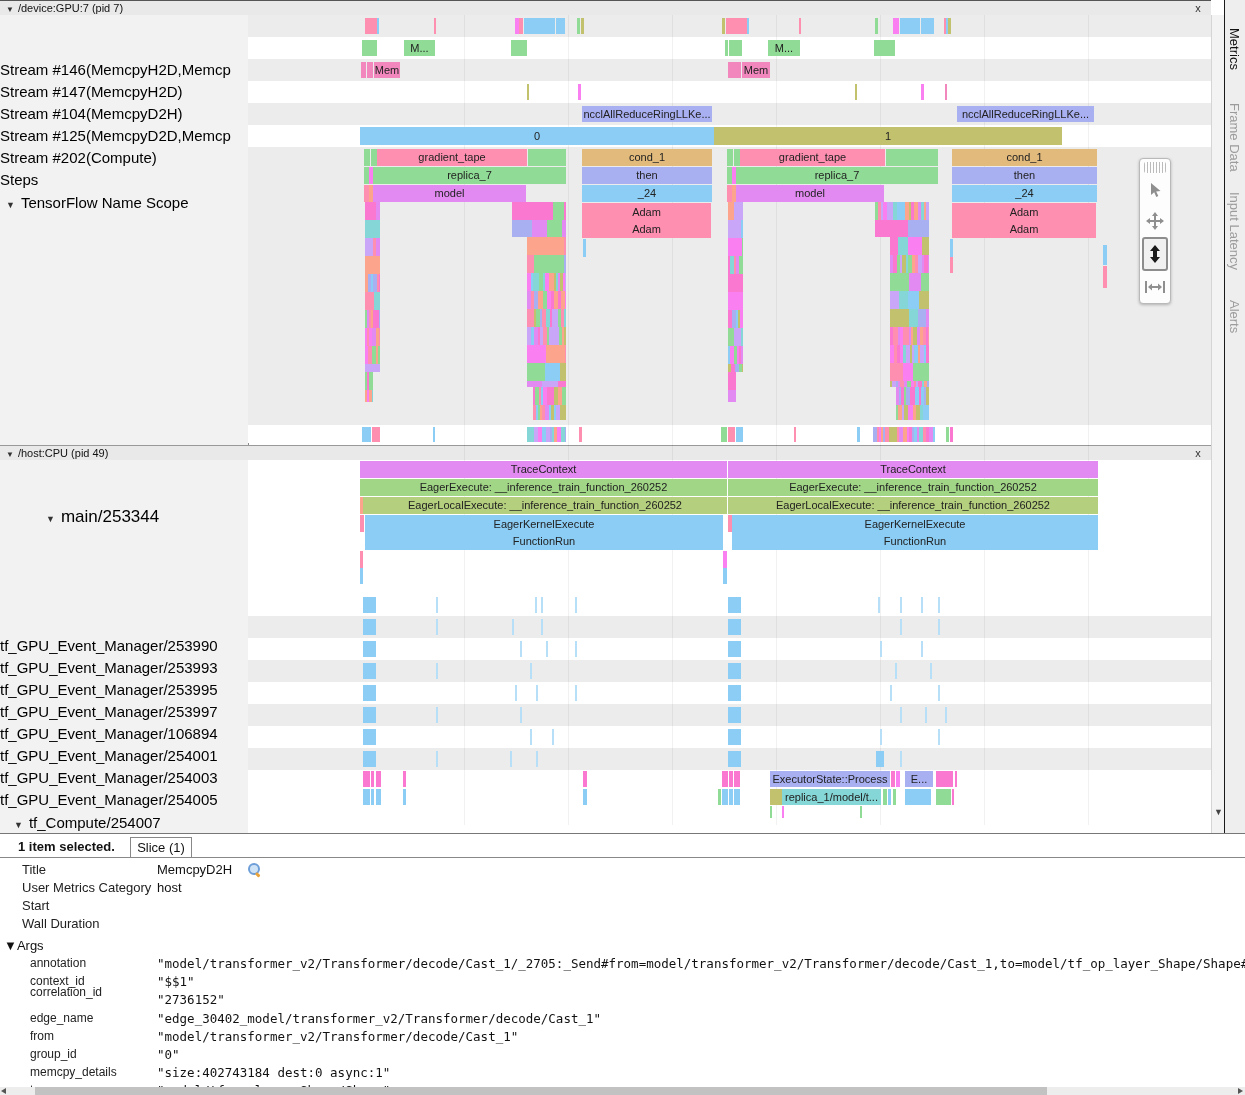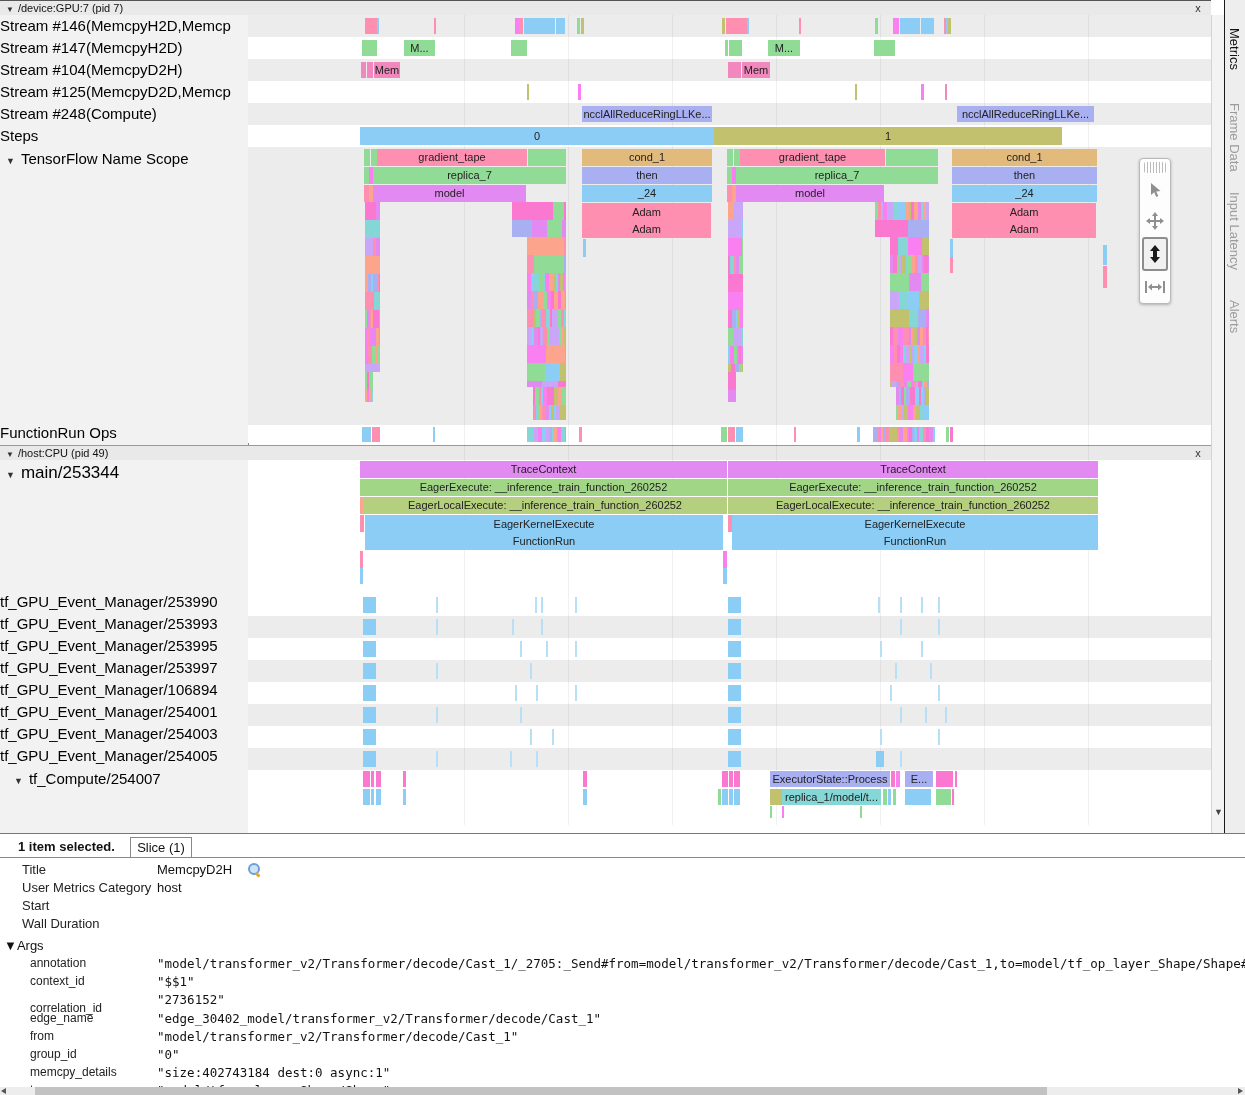--- a/index.html
+++ b/index.html
@@ -7,21 +7,21 @@
   .abs{position:absolute;}
   
   .sec-header{position:absolute;left:0;width:1211px;height:15px;background:#e9e9e9;
     border-bottom:1px solid #9a9a9a;font-size:11px;color:#111;line-height:15px;}
   .sec-header .tri{display:inline-block;margin:0 4px 0 6px;font-size:8px;color:#333;}
   .sec-close{position:absolute;right:6px;top:0;width:14px;height:14px;text-align:center;
     font-size:11px;color:#333;cursor:default;}
   
   .label-col{position:absolute;left:0;width:248px;background:#f2f2f2;border-right:1px solid #8a8a8a;}
   .row-label{position:absolute;left:0;width:246px;overflow:hidden;white-space:nowrap;
-    color:#000;font-size:15px;}
+    color:#000;font-size:15px;margin-top:44px;}
   .row-label .tri{font-size:9px;color:#333;margin:0 6px 0 6px;}
   
   .tl-bg{position:absolute;left:248px;width:963px;}
   .gridline{position:absolute;width:1px;background:rgba(0,0,0,0.055);}
   .bar{position:absolute;overflow:hidden;white-space:nowrap;font-size:11px;color:#222;
     text-align:center;line-height:16px;}
   
   .vstrip{position:absolute;left:1211px;top:15px;width:13px;height:818px;background:#f3f3f3;
     border-left:1px solid #d5d5d5;}
   .vstrip .down{position:absolute;left:2px;bottom:16px;font-size:9px;color:#444;}
@@ -75,33 +75,33 @@
   <div class="sec-header" style="top:0;border-top:1px solid #555;">
     <span class="tri">▼</span><span>/device:GPU:7 (pid 7)</span>
     <span class="sec-close">x</span>
   </div>
 
   <div class="label-col" style="top:15px;height:430px;" id="gpu-labels">
       <div class="row-label" style="top: 2px; font-size: 15px;"><span>Stream #146(MemcpyH2D,Memcp</span></div>
       <div class="row-label" style="top: 24px; font-size: 15px;"><span>Stream #147(MemcpyH2D)</span></div>
       <div class="row-label" style="top: 46px; font-size: 15px;"><span>Stream #104(MemcpyD2H)</span></div>
       <div class="row-label" style="top: 68px; font-size: 15px;"><span>Stream #125(MemcpyD2D,Memcp</span></div>
-      <div class="row-label" style="top: 90px; font-size: 15px;"><span>Stream #248(Compute)</span></div>
+      <div class="row-label" style="top: 90px; font-size: 15px;"><span>Stream #202(Compute)</span></div>
       <div class="row-label" style="top: 112px; font-size: 15px;"><span>Steps</span></div>
       <div class="row-label" style="top: 135px; font-size: 15px;"><span class="tri">▼</span><span>TensorFlow Name Scope</span></div>
       <div class="row-label" style="top: 409px; font-size: 15px;"><span>FunctionRun Ops</span></div>
     </div>
 
   <div class="sec-header" style="top:445px;border-top:1px solid #999;">
     <span class="tri">▼</span><span>/host:CPU (pid 49)</span>
     <span class="sec-close">x</span>
   </div>
 
   <div class="label-col" style="top:460px;height:373px;" id="host-labels">
-      <div class="row-label" style="top: 3px; font-size: 17px;"><span class="tri">▼</span><span>main/253344</span></div>
+      <div class="row-label" style="top: 3px; font-size: 17px; padding-left: 40px;"><span class="tri">▼</span><span>main/253344</span></div>
       <div class="row-label" style="top: 133px; font-size: 15px;"><span>tf_GPU_Event_Manager/253990</span></div>
       <div class="row-label" style="top: 155px; font-size: 15px;"><span>tf_GPU_Event_Manager/253993</span></div>
       <div class="row-label" style="top: 177px; font-size: 15px;"><span>tf_GPU_Event_Manager/253995</span></div>
       <div class="row-label" style="top: 199px; font-size: 15px;"><span>tf_GPU_Event_Manager/253997</span></div>
       <div class="row-label" style="top: 221px; font-size: 15px;"><span>tf_GPU_Event_Manager/106894</span></div>
       <div class="row-label" style="top: 243px; font-size: 15px;"><span>tf_GPU_Event_Manager/254001</span></div>
       <div class="row-label" style="top: 265px; font-size: 15px;"><span>tf_GPU_Event_Manager/254003</span></div>
       <div class="row-label" style="top: 287px; font-size: 15px;"><span>tf_GPU_Event_Manager/254005</span></div>
       <div class="row-label" style="top: 310px; font-size: 15px; padding-left: 8px;"><span class="tri">▼</span><span>tf_Compute/254007</span></div>
     </div>
@@ -719,21 +719,21 @@
         <div class="fld-val" style="top: 64px;"></div>
         <div class="fld-name" style="top: 82px;">Wall Duration</div>
         <div class="fld-val" style="top: 82px;"></div>
       </div>
     <div class="args-head" style="top:104px;"><span>▼</span><span>Args</span></div>
     <div id="args">
         <div class="arg-name" style="top: 122px;">annotation</div>
         <div class="arg-val" style="top: 122px;">"model/transformer_v2/Transformer/decode/Cast_1/_2705:_Send#from=model/transformer_v2/Transformer/decode/Cast_1,to=model/tf_op_layer_Shape/Shape#::#edge"</div>
         <div class="arg-name" style="top: 140.2px;">context_id</div>
         <div class="arg-val" style="top: 140.2px;">"$$1"</div>
-        <div class="arg-name" style="top: 167px;">correlation_id</div>
+        <div class="arg-name" style="top: 151px;">correlation_id</div>
         <div class="arg-val" style="top: 158.4px;">"2736152"</div>
         <div class="arg-name" style="top: 176.6px;">edge_name</div>
         <div class="arg-val" style="top: 176.6px;">"edge_30402_model/transformer_v2/Transformer/decode/Cast_1"</div>
         <div class="arg-name" style="top: 194.8px;">from</div>
         <div class="arg-val" style="top: 194.8px;">"model/transformer_v2/Transformer/decode/Cast_1"</div>
         <div class="arg-name" style="top: 213px;">group_id</div>
         <div class="arg-val" style="top: 213px;">"0"</div>
         <div class="arg-name" style="top: 231.2px;">memcpy_details</div>
         <div class="arg-val" style="top: 231.2px;">"size:402743184 dest:0 async:1"</div>
         <div class="arg-name" style="top: 249.4px;">to</div>

